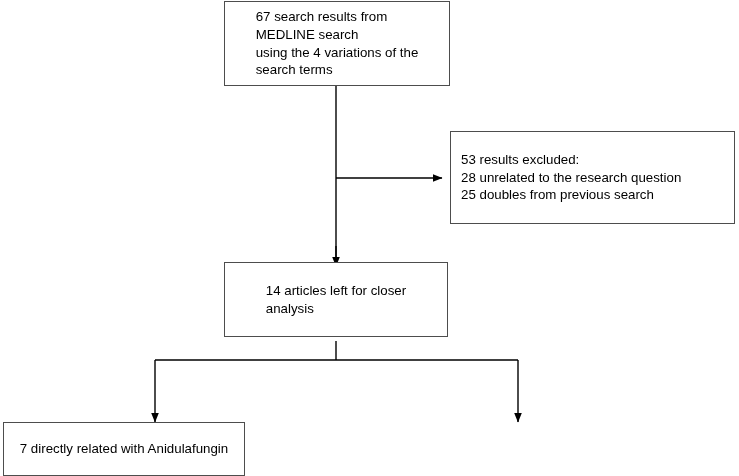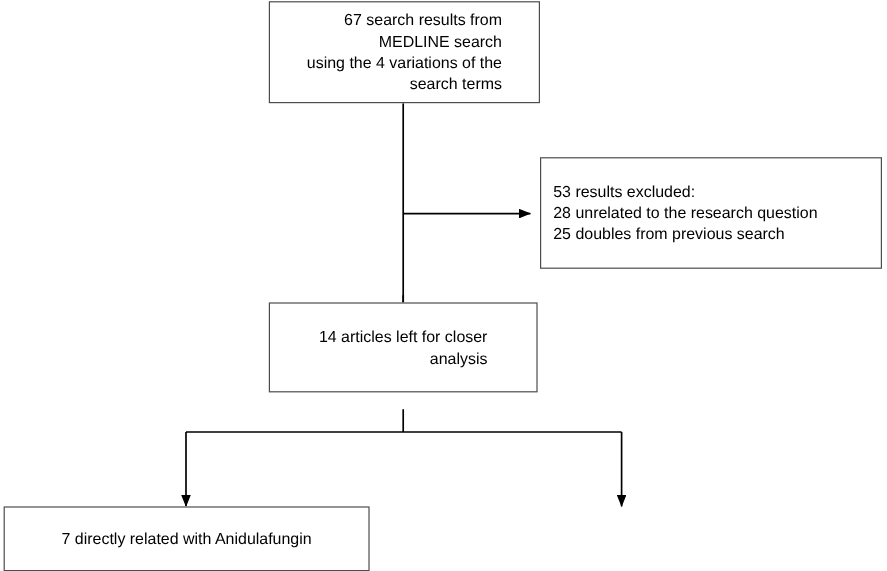--- a/index.html
+++ b/index.html
@@ -35,21 +35,21 @@
     display: flex;
     align-items: center;
     justify-content: center;
     z-index: 2;
   }
   .node-text {
     font-size: 13.3px;
     line-height: 1.34;
     color: #000000;
     white-space: pre-line;
-    text-align: right;
+    text-align: left;
     padding: 0 6px;
   }
   .node-text.left-align {
     text-align: left;
     padding: 0 0 0 10px;
     width: 100%;
   }
   
   #node-search-results {
     left: 224px;
@@ -58,28 +58,28 @@
     height: 85px;
   }
   #node-excluded {
     left: 450px;
     top: 131px;
     width: 285px;
     height: 93px;
   }
   #node-articles-left {
     left: 224px;
-    top: 252px;
+    top: 262px;
     width: 224px;
     height: 75px;
   }
   #node-direct-anidulafungin {
     left: 3px;
     top: 422px;
-    width: 305px;
+    width: 242px;
     height: 54px;
   }
   #node-fungal-pediatric {
     left: 363px;
     top: 422px;
     width: 309px;
     height: 54px;
   }
 </style>
 </head>

